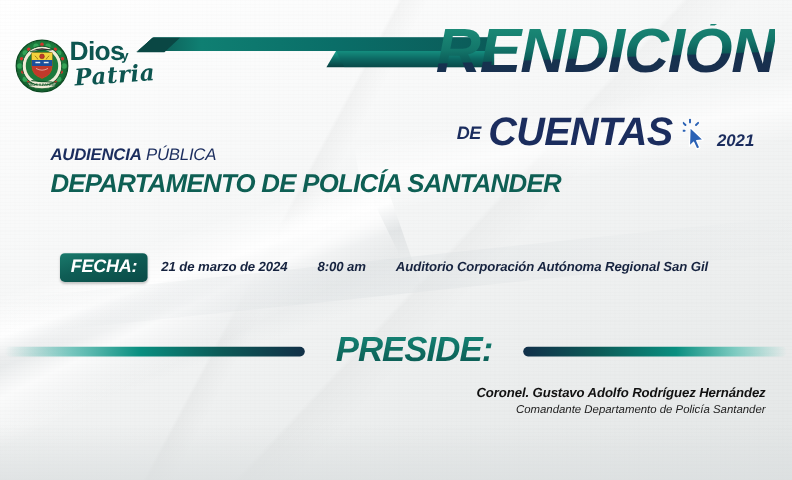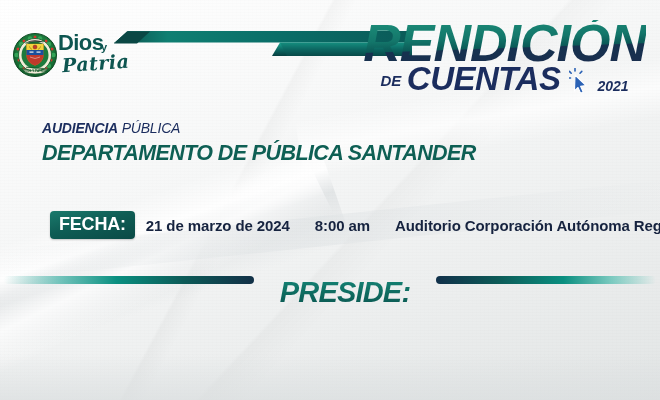--- a/index.html
+++ b/index.html
@@ -95,21 +95,21 @@
   .cuentas-row {
     display: flex; align-items: flex-end; justify-content: center; gap: 6px;
     margin-top: -4px;
   }
   .t-de {
     font-size: 15px; font-weight: 800; font-style: italic;
     color: #1b2d5e; letter-spacing: -0.3px; padding-bottom: 6px;
   }
   .t-cuentas {
     font-size: 33px; font-weight: 800; font-style: italic;
-    color: #1b2d5e; letter-spacing: -0.5px; line-height: 33px;
+    color: #1b2d5e; letter-spacing: -0.5px; line-height: 33px; margin-top: 31px;
   }
   .cursor-icon { width: 22px; height: 26px; margin-left:3px; margin-bottom:1px; }
   .year-stack {
     display:flex; flex-direction:row; line-height: 13px;
     font-size: 14px; font-weight: 800; font-style: italic; color:#1b2d5e;
     margin-bottom: 2px;
   }
 
   
   .audiencia {
@@ -132,36 +132,36 @@
     position: absolute; left: 50px; top: 211px;
     display: flex; align-items: center; gap: 0px;
     white-space: nowrap;
   }
   .chip {
     display: inline-block;
     padding: 3px 9px 4px 9px;
     border-radius: 4px;
     background: linear-gradient(165deg, #1a7a6c 0%, #0f5d55 45%, #0a4a46 100%);
     color: #ffffff;
-    font-size: 18px; font-weight: 800; 
+    font-size: 15px; font-weight: 800; font-style: italic;
     letter-spacing: -0.2px;
     box-shadow: 0 1px 2px rgba(0,0,0,0.22);
   }
   .chip-val {
     color: #16233f;
-    font-size: 15px; font-weight: 700; 
+    font-size: 11px; font-weight: 700; font-style: italic;
     padding: 0 14px 0 11px;
     letter-spacing: -0.1px;
   }
   .chip-val.wide { }
 
   
   .preside-row {
     position: absolute; left: 0; top: 276px; width: 660px;
-    display: flex; justify-content: center;
+    display: flex; align-items: center; justify-content: center;
     gap: 26px;
   }
   .rule {
     height: 8px; border-radius: 4px;
   }
   .rule-left {
     width: 250px;
     background: linear-gradient(to right, rgba(13,180,160,0) 0%, rgba(16,160,145,0.55) 22%, #0a8f80 45%, #0c5a57 72%, #123047 100%);
   }
   .rule-right {
@@ -341,30 +341,34 @@
           <span>21</span>
         </span>
       </div>
     </div>
   </div>
 
   <div class="audiencia">
     <b>AUDIENCIA</b><span> PÚBLICA</span>
   </div>
 
-  <div class="departamento">DEPARTAMENTO DE PÚBLICA SANTANDER</div>
+  <div class="departamento">DEPARTAMENTO DE POLICÍA SANTANDER</div>
 
   <div class="info-row">
     <span class="chip">FECHA:</span>
     <span class="chip-val">21 de marzo de 2024</span>
     <span class="chip-val wide">8:00 am</span>
     <span class="chip-val">Auditorio Corporación Autónoma Regional San Gil</span>
   </div>
 
   <div class="preside-row">
     <span class="rule rule-left"></span>
     <span class="preside-text">PRESIDE:</span>
     <span class="rule rule-right"></span>
   </div>
 
+  <div class="signature">
+    <div class="sig-name">Coronel. Gustavo Adolfo Rodríguez Hernández</div>
+    <div class="sig-role">Comandante Departamento de Policía Santander</div>
+  </div>
 
   <div class="bottom-fade"></div>
 </div>
 
 </body></html>

